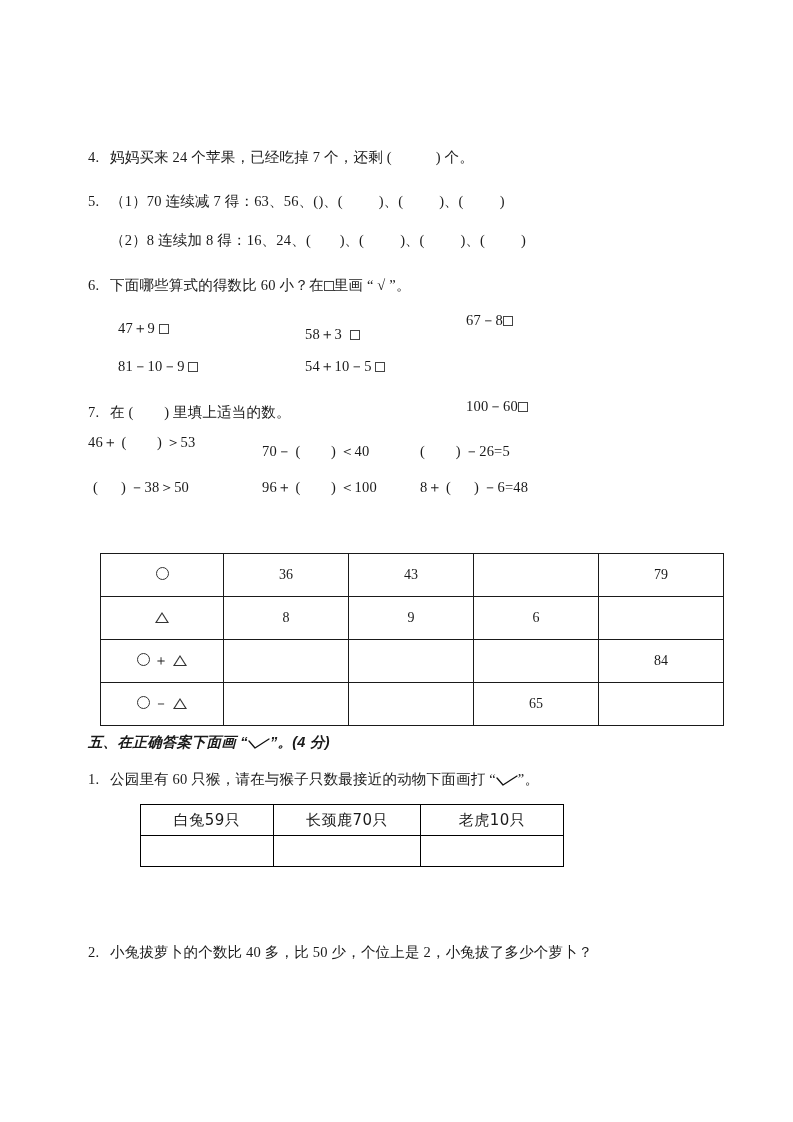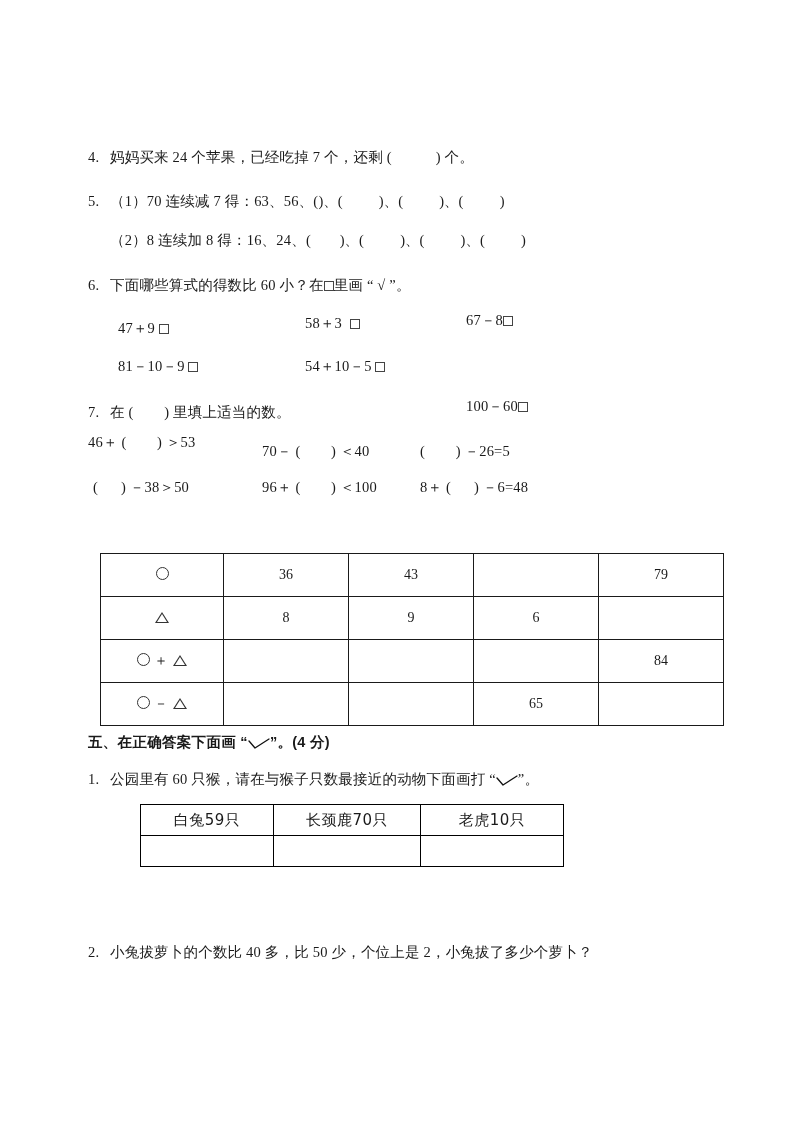--- a/index.html
+++ b/index.html
@@ -159,21 +159,21 @@
 
   <div class="line" style="left:88px; top:148px;"><span class="num">4.</span><span>妈妈买来 24 个苹果，已经吃掉 7 个，还剩 (</span><span style="display:inline-block;width:44px;"></span><span>) 个。</span></div>
 
   <div class="line" style="left:88px; top:192px;"><span class="num">5.</span><span>（1）70 连续减 7 得：63、56、(</span><span class="paren">)、(          )、(          )、(          )</span></div>
 
   <div class="line" style="left:110px; top:231px;"><span>（2）8 连续加 8 得：16、24、</span><span class="paren">(        )、(          )、(          )、(          )</span></div>
 
   <div class="line" style="left:88px; top:276px;"><span class="num">6.</span><span>下面哪些算式的得数比 60 小？在</span><span class="sq"></span><span>里画 “ √ ”。</span></div>
 
   <div class="line" style="left:118px; top:311px;margin-top:8px;"><span>47＋9</span>&nbsp;<span class="sq"></span></div>
-  <div class="line" style="left:305px; top:314px;"><span>58＋3</span>&nbsp;&nbsp;<span class="sq"></span></div>
+  <div class="line" style="left:305px; top:325px;"><span>58＋3</span>&nbsp;&nbsp;<span class="sq"></span></div>
   <div class="line" style="left:466px; top:311px;"><span>67－8</span><span class="sq"></span></div>
 
   <div class="line" style="left:118px; top:357px;"><span>81－10－9</span>&nbsp;<span class="sq"></span></div>
   <div class="line" style="left:305px; top:357px;"><span>54＋10－5</span>&nbsp;<span class="sq"></span></div>
   <div class="line" style="left:466px; top:357px;margin-top:40px;"><span>100－60</span><span class="sq"></span></div>
 
   <div class="line" style="left:88px; top:403px;"><span class="num">7.</span><span>在 (        ) 里填上适当的数。</span></div>
 
   <div class="line" style="left:88px; top:433px;">46＋ (        ) ＞53</div>
   <div class="line" style="left:262px; top:442px;">70－ (        ) ＜40</div>
@@ -210,21 +210,21 @@
     <tr>
       <td class="lbl col-label"><span class="g-circ"></span><span class="g-op">－</span><span class="g-tri"></span></td>
       <td class="col-v"></td>
       <td class="col-v"></td>
       <td class="col-v">65</td>
       <td class="col-v"></td>
     </tr>
   </tbody>
     </table>
 
-  <div class="hdr" style="left:88px; top:733px;"><span>五、在正确答案下面画 “</span><span class="ck"><svg width="22" height="12" viewBox="0 0 22 12">
+  <div class="hdr" style="left:88px; top:733px;font-style:italic;"><span>五、在正确答案下面画 “</span><span class="ck"><svg width="22" height="12" viewBox="0 0 22 12">
           <path d="M1 3 L7 10 L21 1" fill="none" stroke="#111" stroke-width="1.3" stroke-linecap="round" stroke-linejoin="round"></path>
         </svg></span><span>”。(4 分)</span></div>
 
   <div class="line" style="left:88px; top:770px;"><span class="num">1.</span><span>公园里有 60 只猴，请在与猴子只数最接近的动物下面画打 “</span><span class="ck"><svg width="22" height="12" viewBox="0 0 22 12">
           <path d="M1 3 L7 10 L21 1" fill="none" stroke="#111" stroke-width="1.3" stroke-linecap="round" stroke-linejoin="round"></path>
         </svg></span><span>”。</span></div>
 
   <table class="animal-table">
     <tbody>
         <tr>

